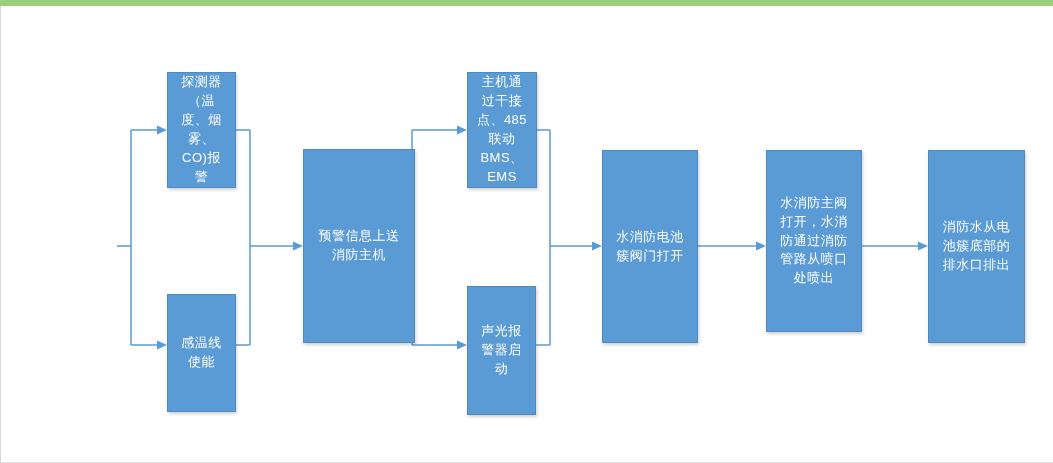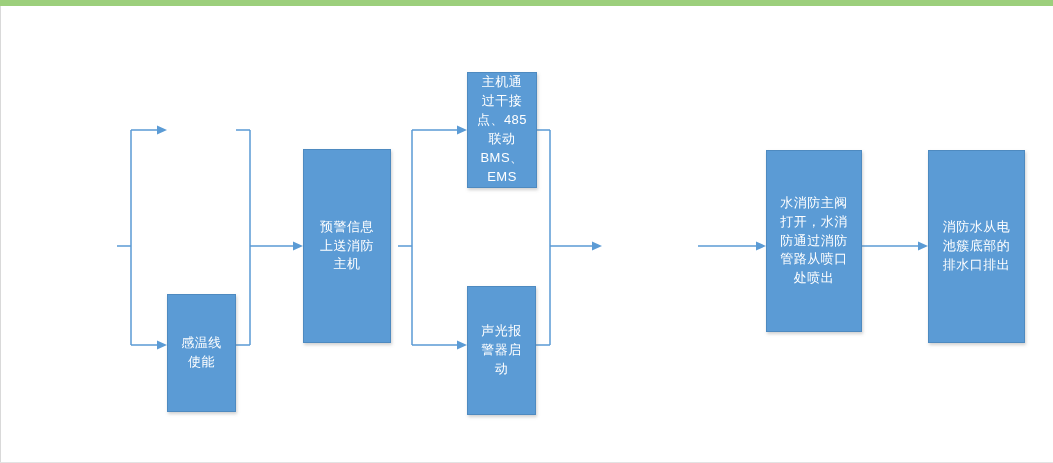--- a/index.html
+++ b/index.html
@@ -75,27 +75,29 @@
       <polygon points="293,241.5 303,246 293,250.5"></polygon>
       <polygon points="457,125.5 467,130 457,134.5"></polygon>
       <polygon points="457,340.5 467,345 457,349.5"></polygon>
       <polygon points="592,241.5 602,246 592,250.5"></polygon>
       <polygon points="756,241.5 766,246 756,250.5"></polygon>
       <polygon points="918,241.5 928,246 918,250.5"></polygon>
     </g>
   </svg>
 
 
+  <div class="node" style="left:167px; top:72px;  width:69px; height:116px; padding:0 8px;">探测器（温度、烟雾、CO)报警</div>
 
   <div class="node" style="left:167px; top:294px; width:69px; height:118px; padding:0 8px;">感温线使能</div>
 
-  <div class="node" style="left:303px; top:149px; width:88px; height:194px; padding:0 10px;">预警信息上送消防主机</div>
+  <div class="node" style="left:303px; top:149px; width:112px; height:194px; padding:0 10px;">预警信息上送消防主机</div>
 
   <div class="node" style="left:467px; top:72px;  width:70px; height:116px; padding:0 8px;">主机通过干接点、485联动BMS、EMS</div>
 
   <div class="node" style="left:467px; top:286px; width:69px; height:129px; padding:0 8px;">声光报警器启动</div>
 
+  <div class="node" style="left:602px; top:150px; width:96px; height:193px; padding:0 10px;">水消防电池簇阀门打开</div>
 
   <div class="node" style="left:766px; top:150px; width:96px; height:182px; padding:0 10px;text-align:center;">水消防主阀打开，水消防通过消防管路从喷口处喷出</div>
 
   <div class="node" style="left:928px; top:150px; width:97px; height:193px; padding:0 10px;">消防水从电池簇底部的排水口排出</div>
 
 </div>
 
 </body></html>

